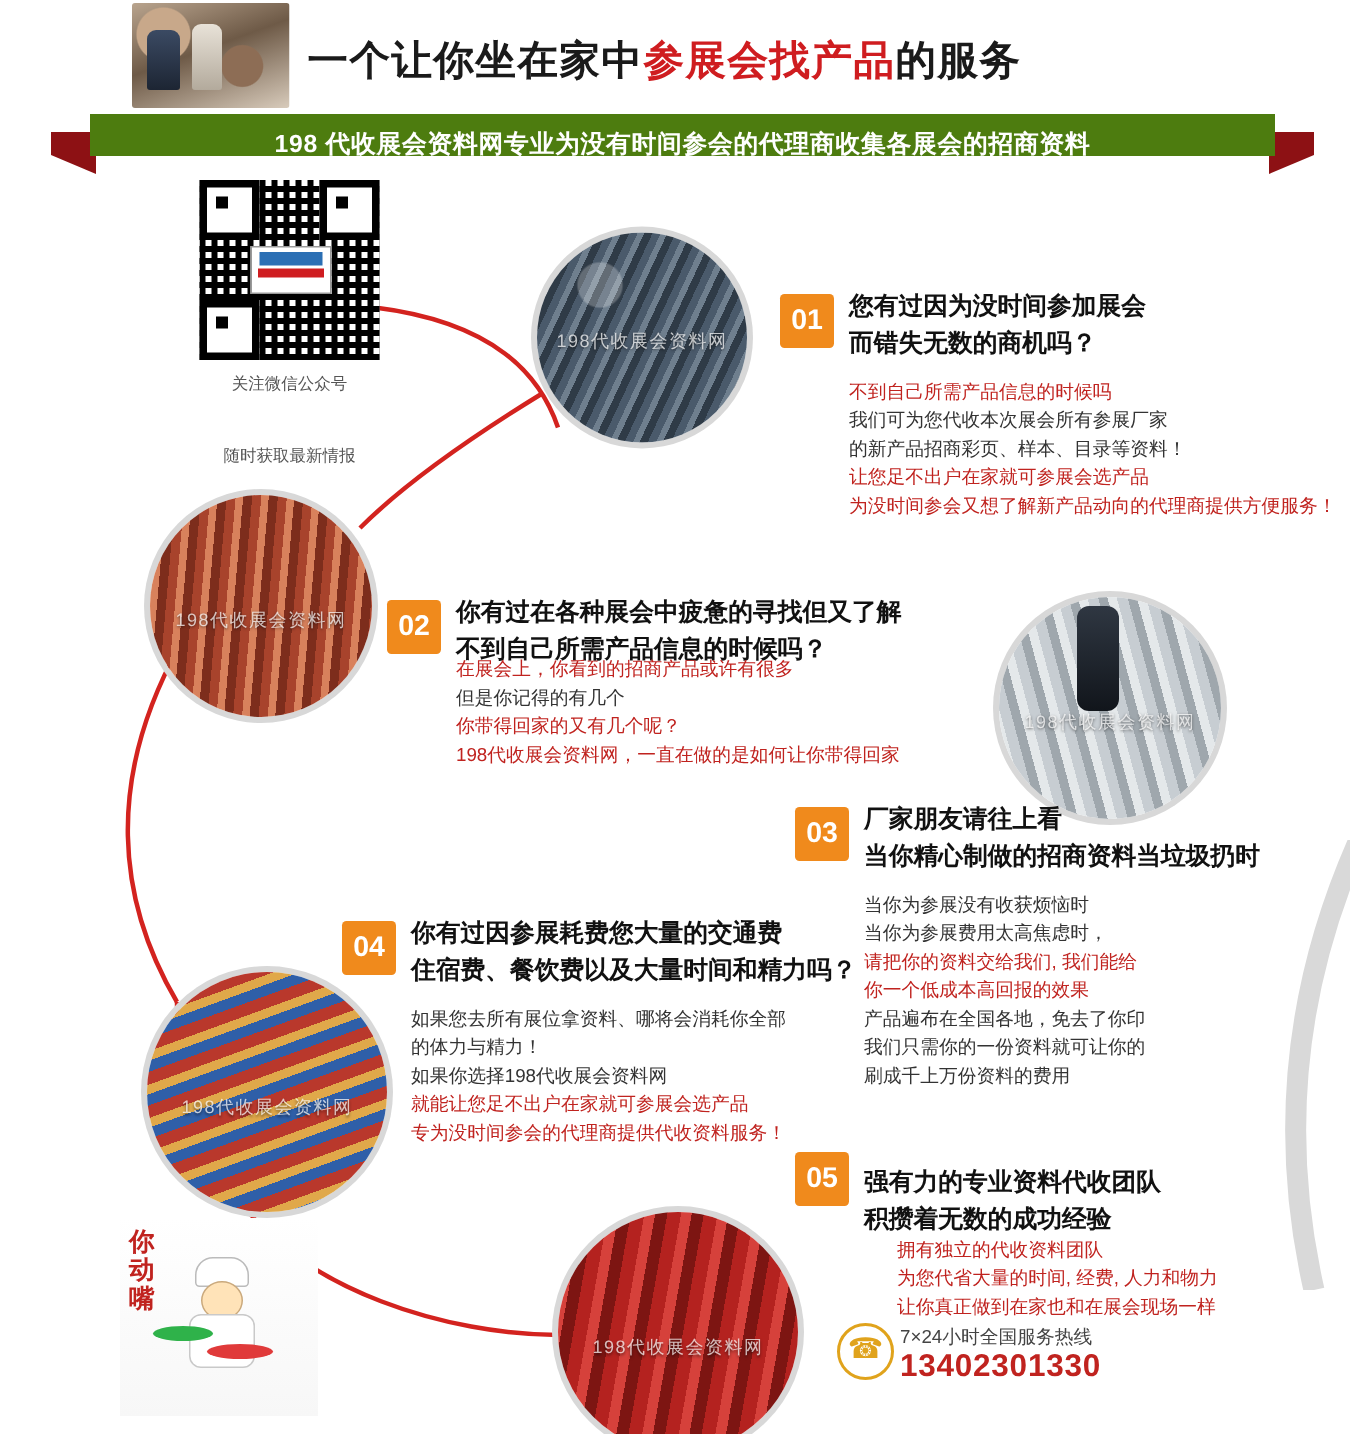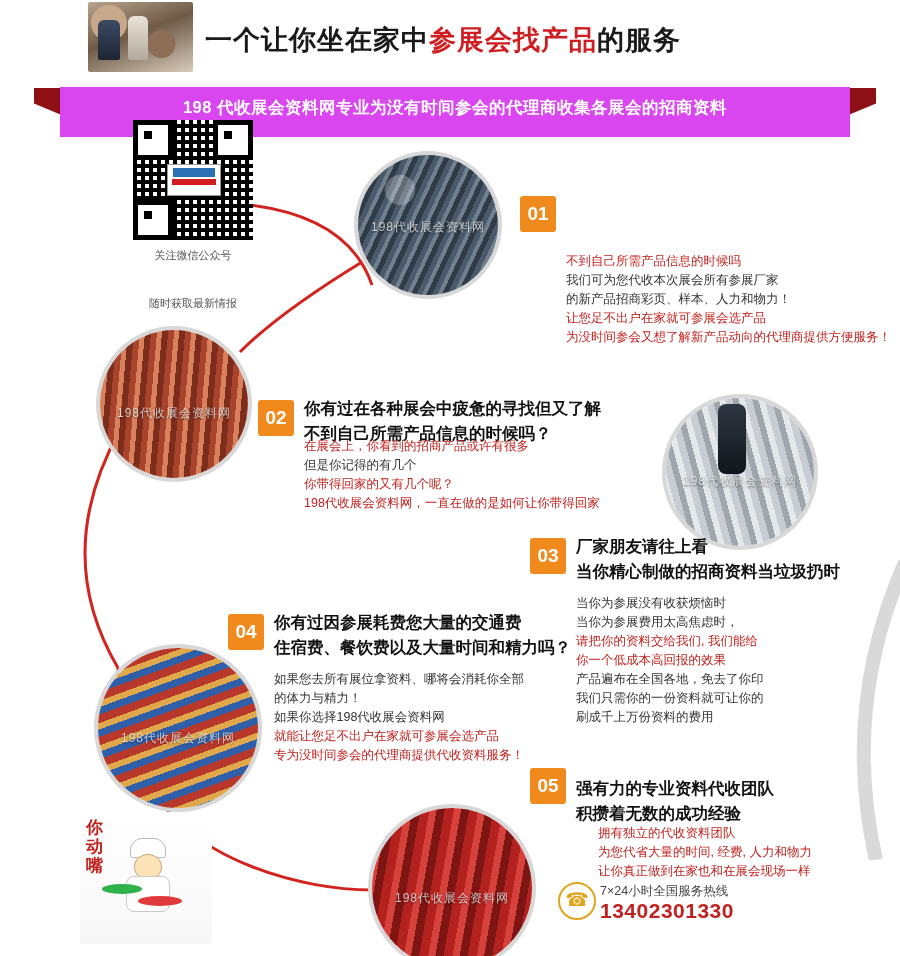--- a/index.html
+++ b/index.html
@@ -30,22 +30,22 @@
     background:linear-gradient(180deg,#e8e2d8,#b3aa9c);border-radius:6px 6px 2px 2px;
   }
   .header-title{
     position:absolute;left:205px;top:22px;
     font-size:27px;font-weight:bold;color:#1a1a1a;letter-spacing:1px;
     white-space:nowrap;
   }
   .header-title .hl{color:#cf1d20;}
 
   .ribbon{
-    position:absolute;left:60px;top:87px;width:790px;height:50px;
-    background:#d946ef;
+    position:absolute;left:60px;top:76px;width:790px;height:28px;
+    background:#4d7c0f;
   }
   .ribbon-left{
     position:absolute;left:34px;top:88px;width:30px;height:28px;
     background:#8d1114;
     clip-path:polygon(0 0,100% 0,100% 100%,0 55%);
   }
   .ribbon-right{
     position:absolute;left:846px;top:88px;width:30px;height:28px;
     background:#8d1114;
     clip-path:polygon(0 0,100% 0,100% 55%,0 100%);
@@ -246,24 +246,28 @@
     <div class="wm">198代收展会资料网</div>
   </div>
   <div class="circle c4">
     <div class="wm">198代收展会资料网</div>
   </div>
   <div class="circle c5">
     <div class="wm">198代收展会资料网</div>
   </div>
 
   <div class="numbox n1">01</div>
+  <div class="itemtitle t1">
+    <div>您有过因为没时间参加展会</div>
+    <div>而错失无数的商机吗？</div>
+  </div>
   <div class="body b1">
     <div class="r">不到自己所需产品信息的时候吗</div>
     <div class="k">我们可为您代收本次展会所有参展厂家</div>
-    <div class="k">的新产品招商彩页、样本、人力和物力！</div>
+    <div class="k">的新产品招商彩页、样本、目录等资料！</div>
     <div class="r">让您足不出户在家就可参展会选产品</div>
     <div class="r">为没时间参会又想了解新产品动向的代理商提供方便服务！</div>
   </div>
 
   <div class="numbox n2">02</div>
   <div class="itemtitle t2">
     <div>你有过在各种展会中疲惫的寻找但又了解</div>
     <div>不到自己所需产品信息的时候吗？</div>
   </div>
   <div class="body b2">

